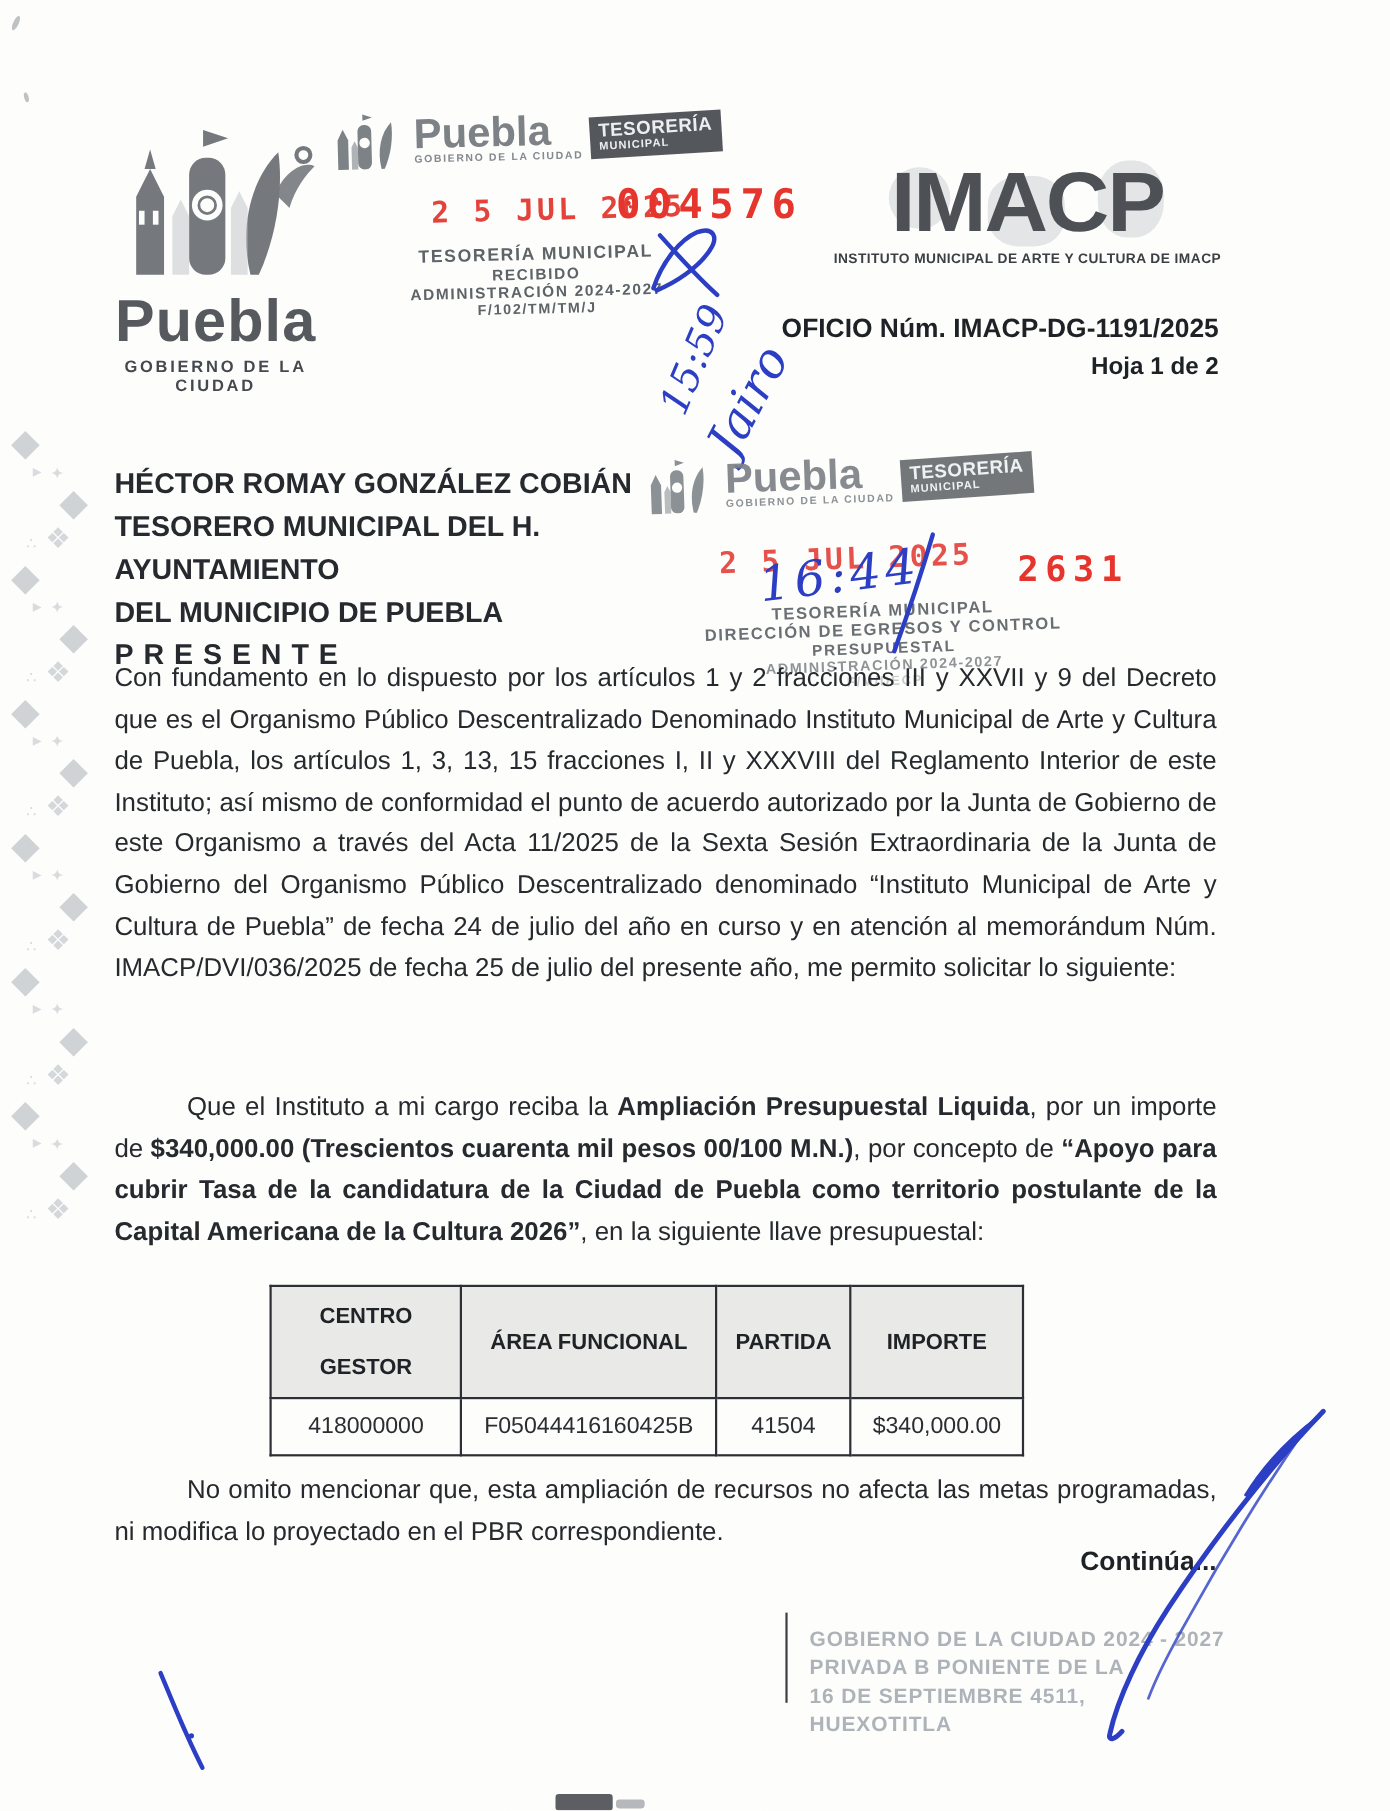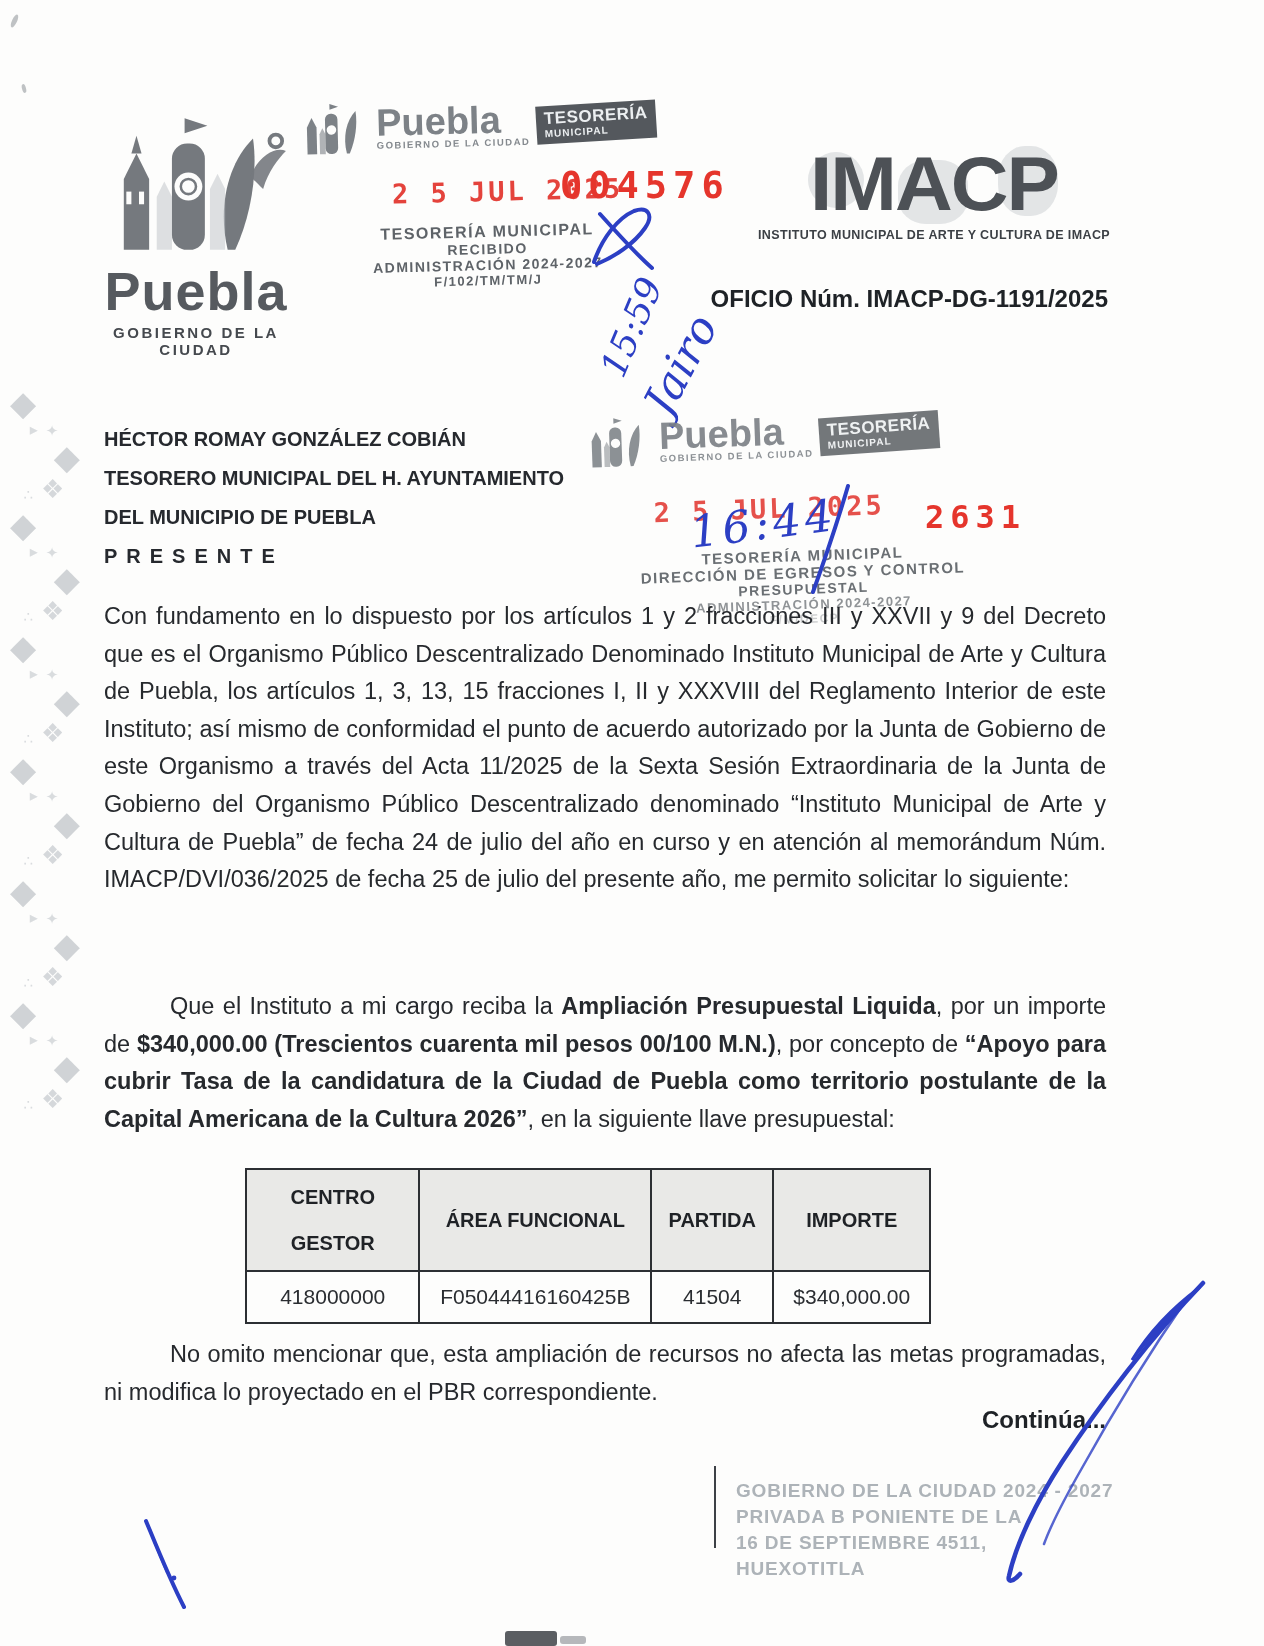--- a/index.html
+++ b/index.html
@@ -44,21 +44,21 @@
   .imacp-logo{position:relative;font-size:80px;font-weight:900;color:#4d5156;line-height:.95;
               letter-spacing:-2px;transform:scaleY(.96);}
   .imacp-blob{position:absolute;background:#b9bdc2;opacity:.38;border-radius:50%;}
   .imacp-sub{font-size:12.5px;font-weight:700;color:#3c4045;letter-spacing:.4px;margin-top:6px;}
   .right-head{left:560px;top:282px;width:548px;text-align:right;color:#1e2226;}
   .right-head .l1{font-size:24px;font-weight:800;line-height:34px;}
   .right-head .l2{font-size:24px;font-weight:800;line-height:34px;}
   .right-head .l3{font-size:22px;font-weight:800;line-height:34px;}
 
   
-  .addressee{left:104px;top:420px;width:580px;font-size:20px;font-weight:800;line-height:39px;color:#26292e;}
+  .addressee{left:104px;top:420px;width:580px;font-size:26px;font-weight:800;line-height:39px;color:#26292e;}
   .presente{font-weight:600;letter-spacing:9px;}
 
   
   .para{left:104px;width:1002px;font-size:23.5px;line-height:37.6px;text-align:justify;color:#26292d;}
   .p1{top:598px;}
   .p2{top:988px;text-indent:66px;}
   .p3{top:1336px;text-indent:66px;}
   .seg-bold{font-weight:800;}
   .continua{left:104px;top:1406px;width:1002px;text-align:right;font-size:24px;font-weight:800;color:#1e2226;}
 
@@ -260,20 +260,21 @@
   <div class="abs imacp">
     <div class="imacp-blob" style="left:60px;top:6px;width:56px;height:56px;"></div>
     <div class="imacp-blob" style="left:150px;top:14px;width:70px;height:64px;border-radius:40%;"></div>
     <div class="imacp-blob" style="left:250px;top:0;width:60px;height:70px;border-radius:45%;"></div>
     <div class="imacp-logo">IMACP</div>
     <div class="imacp-sub">INSTITUTO MUNICIPAL DE ARTE Y CULTURA DE IMACP</div>
   </div>
 
   <div class="abs right-head">
     <div class="l2">OFICIO Núm. IMACP-DG-1191/2025</div>
+    <div class="l3">Hoja 1 de 2</div>
   </div>
 
   <div class="abs addressee">
     <div>HÉCTOR ROMAY GONZÁLEZ COBIÁN</div>
     <div>TESORERO MUNICIPAL DEL H. AYUNTAMIENTO</div>
     <div>DEL MUNICIPIO DE PUEBLA</div>
     <div class="presente">PRESENTE</div>
   </div>
 
   <div class="abs stamp stamp-mid">

